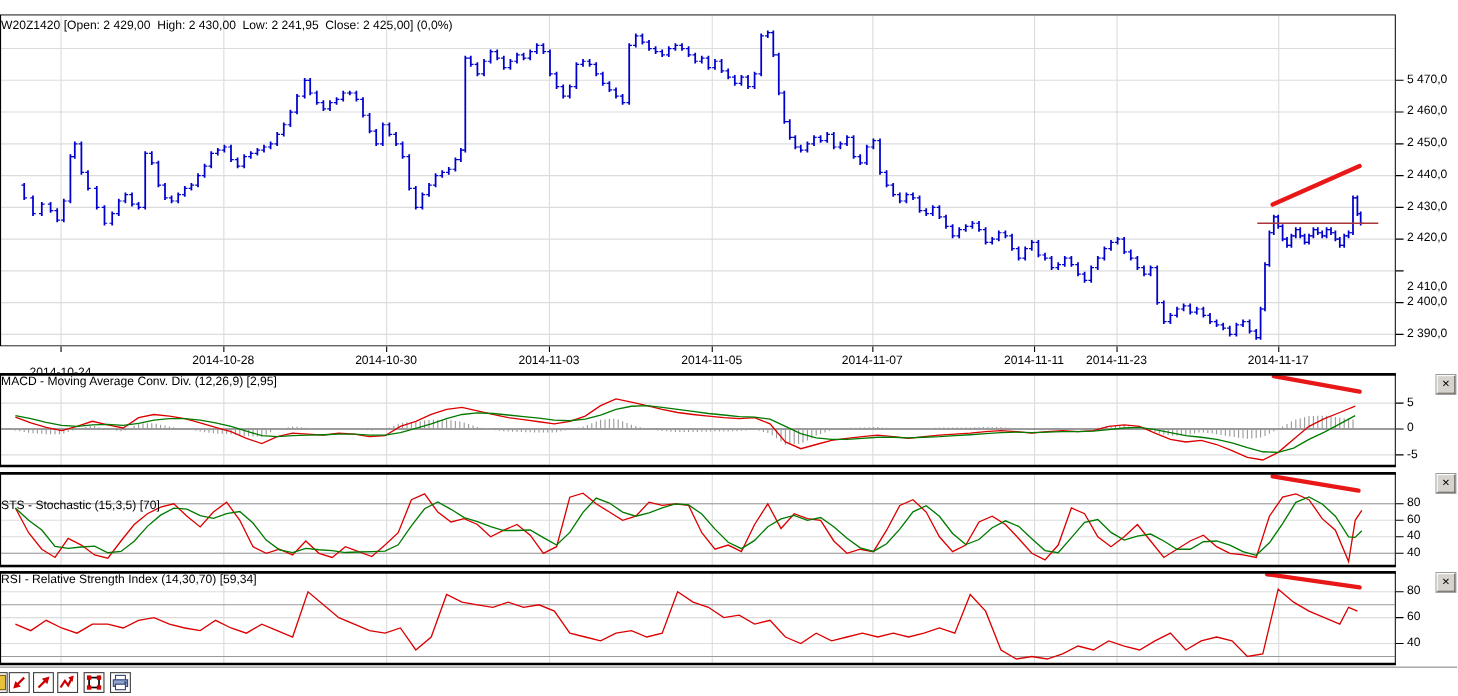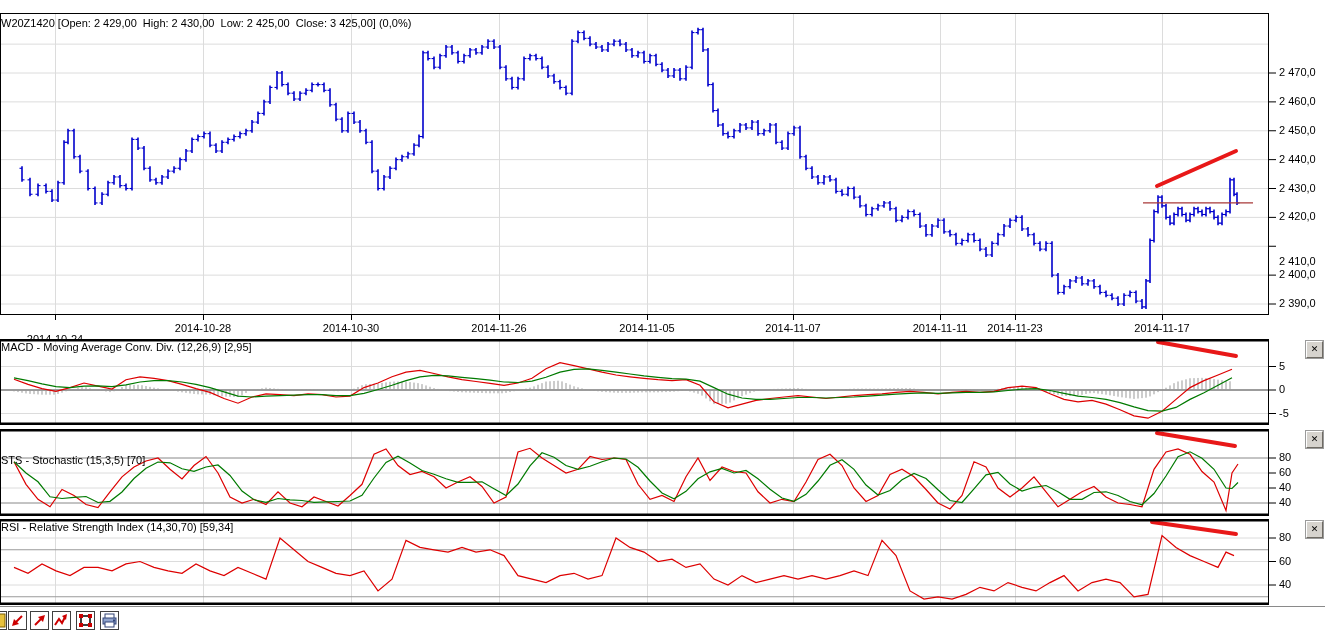--- a/index.html
+++ b/index.html
@@ -680,27 +680,27 @@
         <line x1="1231.5" y1="166.8375" x2="1234" y2="166.8375" stroke="#0000cc" stroke-width="1.1"></line>
         <line x1="1234" y1="181.275" x2="1236.5" y2="181.275" stroke="#0000cc" stroke-width="1.1"></line>
         <line x1="1237" y1="179.25375000000054" x2="1237" y2="191.95874999999947" stroke="#0000cc" stroke-width="1.6"></line>
         <line x1="1234.5" y1="181.275" x2="1237" y2="181.275" stroke="#0000cc" stroke-width="1.1"></line>
         <line x1="1237" y1="189.9375" x2="1239.5" y2="189.9375" stroke="#0000cc" stroke-width="1.1"></line>
         <line x1="1143" y1="189.9375" x2="1253" y2="189.9375" stroke="#a83838" stroke-width="1.2"></line>
         <line x1="1157" y1="173" x2="1236" y2="138" stroke="#e81818" stroke-width="4" stroke-linecap="round"></line>
         <rect x="0.5" y="0.5" width="1268" height="301" fill="none" stroke="#000000" stroke-width="1"></rect>
       </svg>
   </div>
-  <div class="panel-label" style="top:17px;">W20Z1420 [Open: 2 429,00  High: 2 430,00  Low: 2 425,00  Close: 3 425,00] (0,0%)</div>
+  <div class="panel-label" style="top:17px;">W20Z1420 [Open: 2 429,00  High: 2 430,00  Low: 2 241,95  Close: 2 425,00] (0,0%)</div>
 
   <div id="date-band" style="position:absolute;left:0;top:315px;width:1269px;height:24px;">
       <span class="date-label" style="left: 55px; top: 18px;">2014-10-24</span>
       <span class="date-label" style="left: 203px; top: 7px;">2014-10-28</span>
       <span class="date-label" style="left: 351px; top: 7px;">2014-10-30</span>
-      <span class="date-label" style="left: 499px; top: 7px;">2014-11-26</span>
+      <span class="date-label" style="left: 499px; top: 7px;">2014-11-03</span>
       <span class="date-label" style="left: 647px; top: 7px;">2014-11-05</span>
       <span class="date-label" style="left: 793px; top: 7px; text-align: right;">2014-11-07</span>
       <span class="date-label" style="left: 940px; top: 7px;">2014-11-11</span>
       <span class="date-label" style="left: 1015px; top: 7px;">2014-11-23</span>
       <span class="date-label" style="left: 1162px; top: 7px;">2014-11-17</span>
     </div>
 
   <div class="frame" style="top:339px;height:86px;">
     <svg id="svg-macd" width="1269" height="86">
         <line x1="55.5" y1="1" x2="55.5" y2="85" stroke="#dcdcdc" stroke-width="1"></line>
@@ -1086,21 +1086,21 @@
         <line x1="0" y1="1.5" x2="1269" y2="1.5" stroke="#000000" stroke-width="2"></line>
         <line x1="0" y1="84.5" x2="1269" y2="84.5" stroke="#000000" stroke-width="2"></line>
       </svg>
   </div>
   <div class="panel-label" style="top:521px;">RSI - Relative Strength Index (14,30,70) [59,34]</div>
   <div class="close-btn" style="top:521px;">
     <span>✕</span>
   </div>
 
   <div id="axis-labels">
-      <span class="axis-label" style="top: 66px;">2 470,0</span>
+      <span class="axis-label" style="top: 66px;">5 470,0</span>
       <span class="axis-label" style="top: 94.875px; text-align: right;">2 460,0</span>
       <span class="axis-label" style="top: 123.75px;">2 450,0</span>
       <span class="axis-label" style="top: 152.625px;">2 440,0</span>
       <span class="axis-label" style="top: 181.5px;">2 430,0</span>
       <span class="axis-label" style="top: 210.375px;">2 420,0</span>
       <span class="axis-label" style="top: 239.25px; margin-top: 16px;">2 410,0</span>
       <span class="axis-label" style="top: 268.125px;">2 400,0</span>
       <span class="axis-label" style="top: 297px;">2 390,0</span>
       <span class="axis-label" style="top: 359.5px;">5</span>
       <span class="axis-label" style="top: 383px;">0</span>

